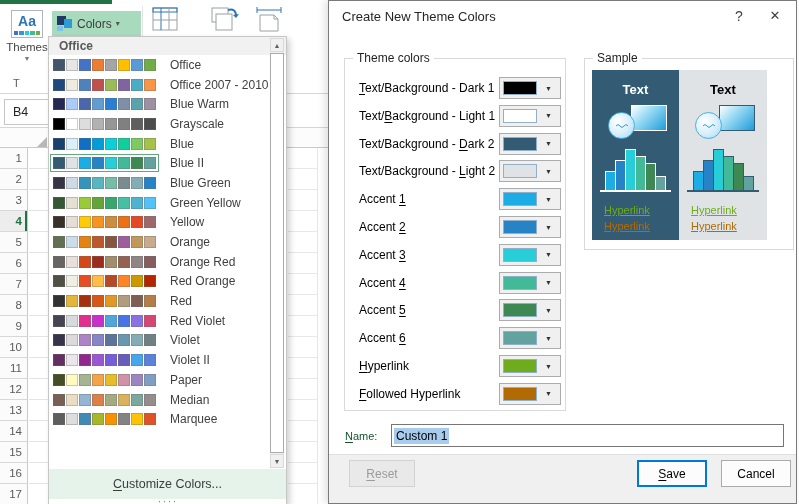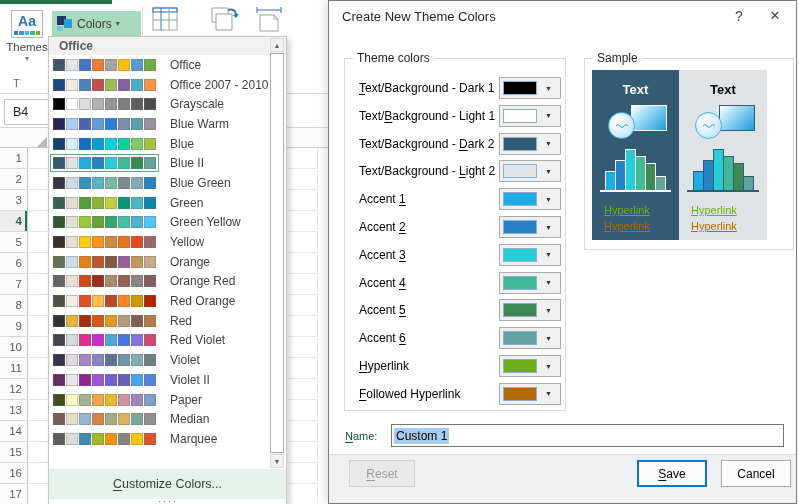--- a/index.html
+++ b/index.html
@@ -230,46 +230,46 @@
             <span class="sw" style="background: rgb(192, 80, 77);"></span>
             <span class="sw" style="background: rgb(155, 187, 89);"></span>
             <span class="sw" style="background: rgb(128, 100, 162);"></span>
             <span class="sw" style="background: rgb(75, 172, 198);"></span>
             <span class="sw" style="background: rgb(247, 150, 70);"></span>
           </span>
           <span class="dd-label">Office 2007 - 2010</span>
         </div>
         <div class="dd-item">
           <span class="swatches">
+            <span class="sw" style="background: rgb(36, 40, 82);"></span>
+            <span class="sw" style="background: rgb(172, 203, 249);"></span>
+            <span class="sw" style="background: rgb(74, 102, 172);"></span>
+            <span class="sw" style="background: rgb(98, 157, 209);"></span>
+            <span class="sw" style="background: rgb(41, 127, 213);"></span>
+            <span class="sw" style="background: rgb(127, 143, 169);"></span>
+            <span class="sw" style="background: rgb(90, 162, 174);"></span>
+            <span class="sw" style="background: rgb(157, 144, 160);"></span>
+          </span>
+          <span class="dd-label">Blue Warm</span>
+        </div>
+        <div class="dd-item">
+          <span class="swatches">
             <span class="sw" style="background: rgb(0, 0, 0);"></span>
             <span class="sw" style="background: rgb(255, 255, 255);"></span>
             <span class="sw" style="background: rgb(221, 221, 221);"></span>
             <span class="sw" style="background: rgb(178, 178, 178);"></span>
             <span class="sw" style="background: rgb(150, 150, 150);"></span>
             <span class="sw" style="background: rgb(128, 128, 128);"></span>
             <span class="sw" style="background: rgb(95, 95, 95);"></span>
             <span class="sw" style="background: rgb(77, 77, 77);"></span>
           </span>
           <span class="dd-label">Grayscale</span>
         </div>
         <div class="dd-item">
           <span class="swatches">
-            <span class="sw" style="background: rgb(36, 40, 82);"></span>
-            <span class="sw" style="background: rgb(172, 203, 249);"></span>
-            <span class="sw" style="background: rgb(74, 102, 172);"></span>
-            <span class="sw" style="background: rgb(98, 157, 209);"></span>
-            <span class="sw" style="background: rgb(41, 127, 213);"></span>
-            <span class="sw" style="background: rgb(127, 143, 169);"></span>
-            <span class="sw" style="background: rgb(90, 162, 174);"></span>
-            <span class="sw" style="background: rgb(157, 144, 160);"></span>
-          </span>
-          <span class="dd-label">Blue Warm</span>
-        </div>
-        <div class="dd-item">
-          <span class="swatches">
             <span class="sw" style="background: rgb(23, 64, 109);"></span>
             <span class="sw" style="background: rgb(219, 239, 249);"></span>
             <span class="sw" style="background: rgb(15, 111, 198);"></span>
             <span class="sw" style="background: rgb(0, 157, 217);"></span>
             <span class="sw" style="background: rgb(11, 208, 217);"></span>
             <span class="sw" style="background: rgb(16, 207, 155);"></span>
             <span class="sw" style="background: rgb(124, 202, 98);"></span>
             <span class="sw" style="background: rgb(165, 194, 73);"></span>
           </span>
           <span class="dd-label">Blue</span>
@@ -292,33 +292,20 @@
             <span class="sw" style="background: rgb(55, 53, 69);"></span>
             <span class="sw" style="background: rgb(206, 219, 230);"></span>
             <span class="sw" style="background: rgb(52, 148, 186);"></span>
             <span class="sw" style="background: rgb(88, 182, 192);"></span>
             <span class="sw" style="background: rgb(117, 189, 167);"></span>
             <span class="sw" style="background: rgb(122, 140, 142);"></span>
             <span class="sw" style="background: rgb(132, 172, 182);"></span>
             <span class="sw" style="background: rgb(38, 131, 198);"></span>
           </span>
           <span class="dd-label">Blue Green</span>
-        </div>
-        <div class="dd-item">
-          <span class="swatches">
-            <span class="sw" style="background: rgb(62, 97, 84);"></span>
-            <span class="sw" style="background: rgb(227, 222, 209);"></span>
-            <span class="sw" style="background: rgb(84, 158, 57);"></span>
-            <span class="sw" style="background: rgb(138, 184, 51);"></span>
-            <span class="sw" style="background: rgb(192, 207, 58);"></span>
-            <span class="sw" style="background: rgb(2, 150, 118);"></span>
-            <span class="sw" style="background: rgb(74, 181, 196);"></span>
-            <span class="sw" style="background: rgb(9, 137, 177);"></span>
-          </span>
-          <span class="dd-label">Green</span>
         </div>
         <div class="dd-item">
           <span class="swatches">
             <span class="sw" style="background: rgb(53, 88, 52);"></span>
             <span class="sw" style="background: rgb(228, 225, 210);"></span>
             <span class="sw" style="background: rgb(153, 203, 56);"></span>
             <span class="sw" style="background: rgb(99, 165, 55);"></span>
             <span class="sw" style="background: rgb(55, 167, 111);"></span>
             <span class="sw" style="background: rgb(68, 193, 163);"></span>
             <span class="sw" style="background: rgb(78, 179, 207);"></span>

